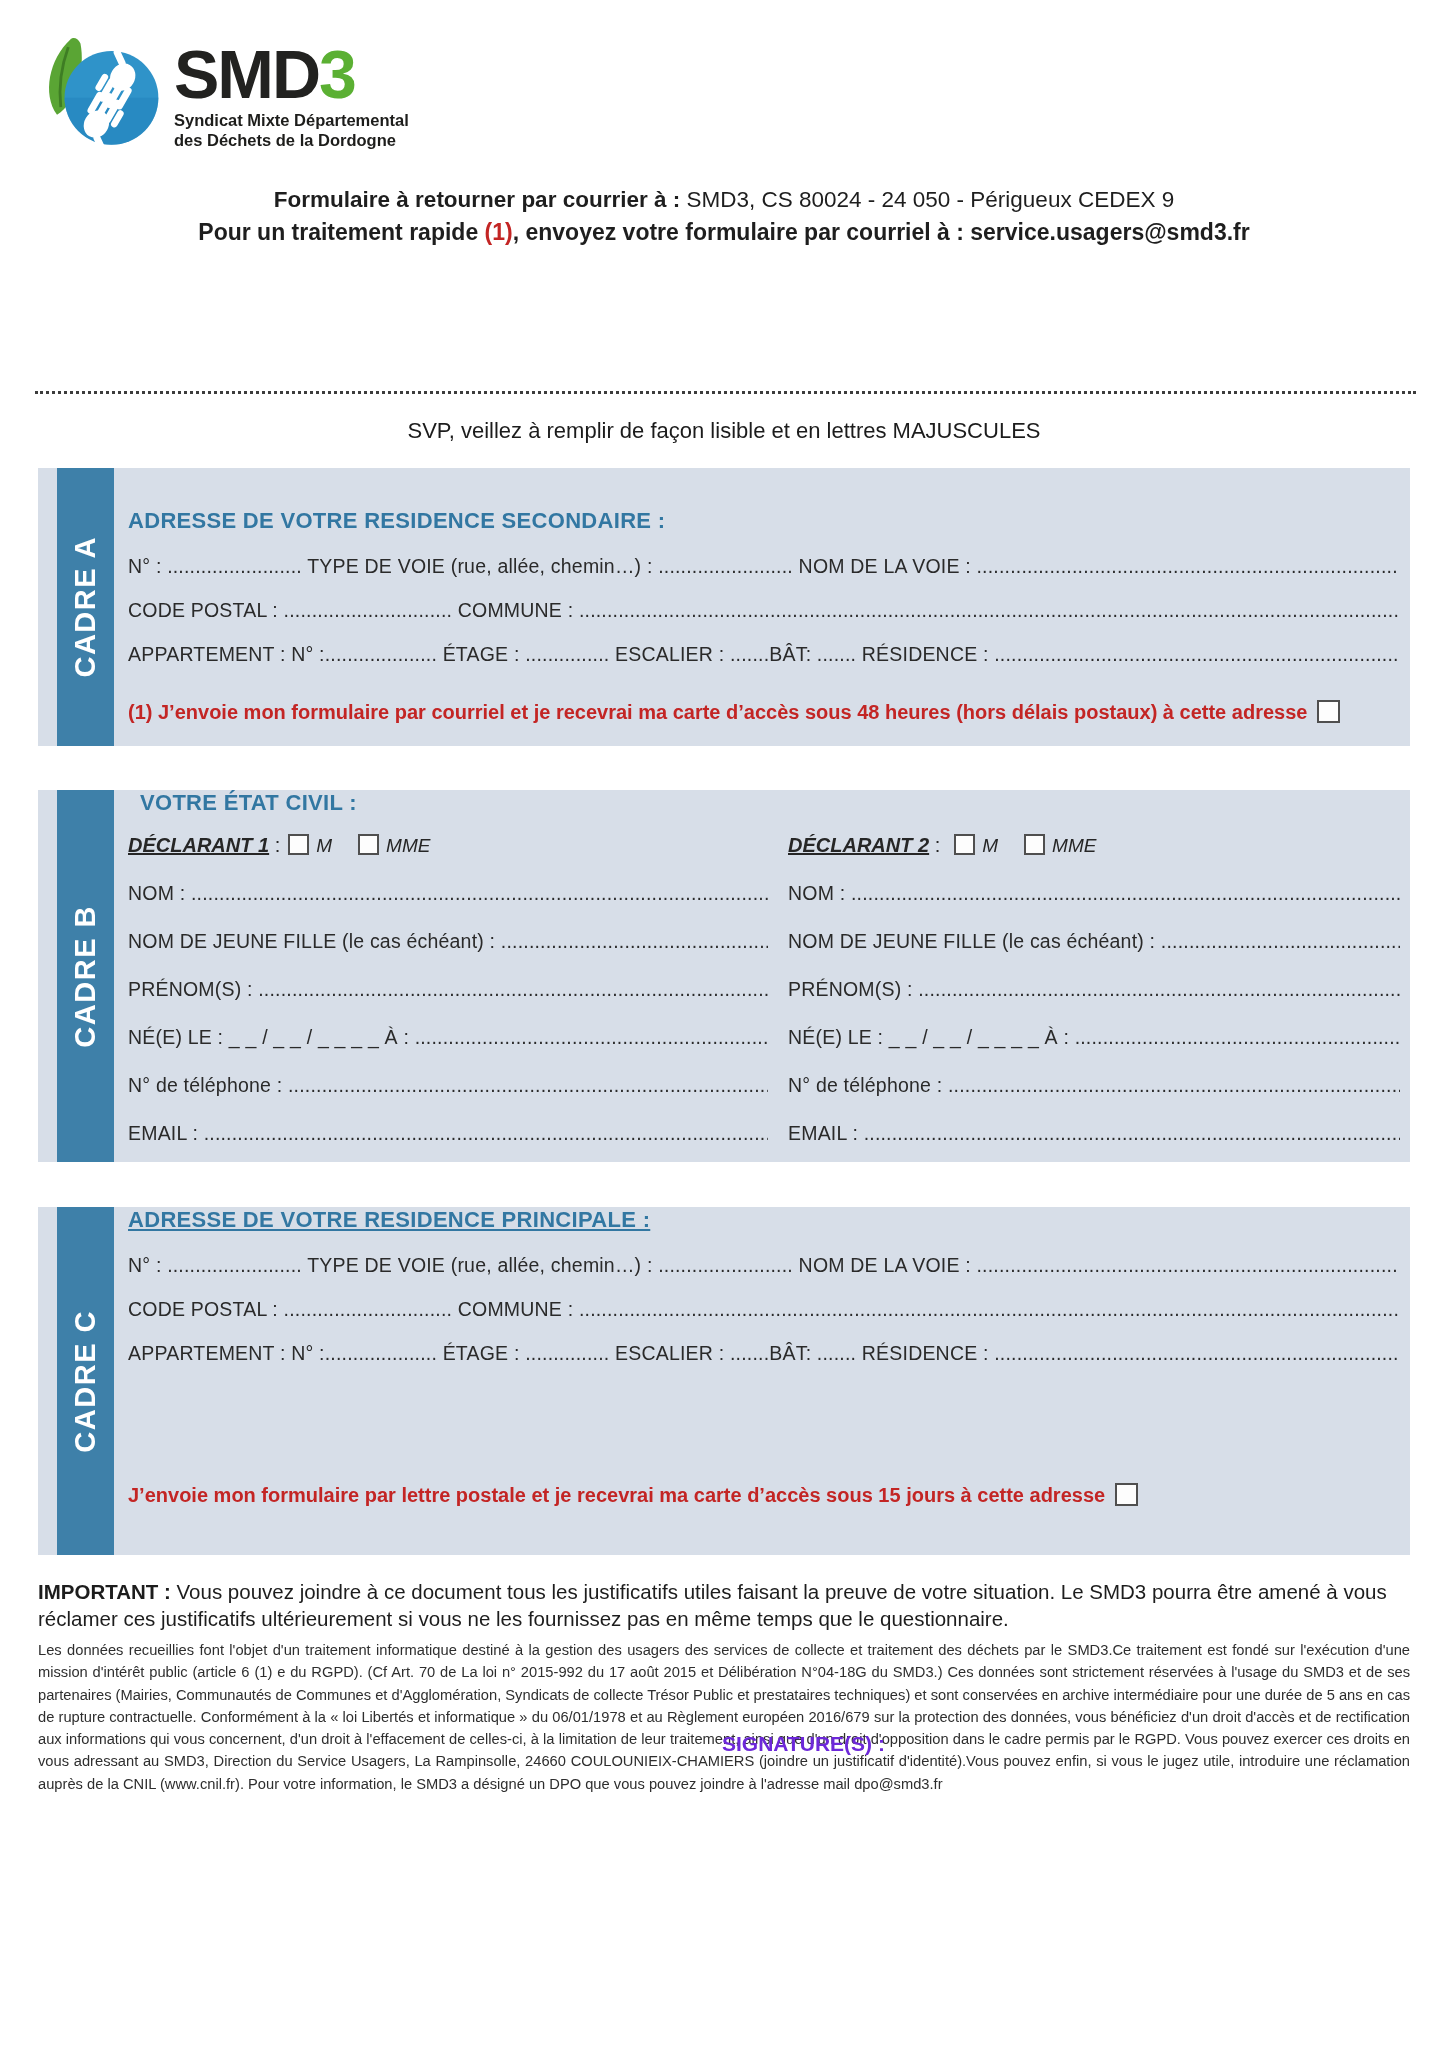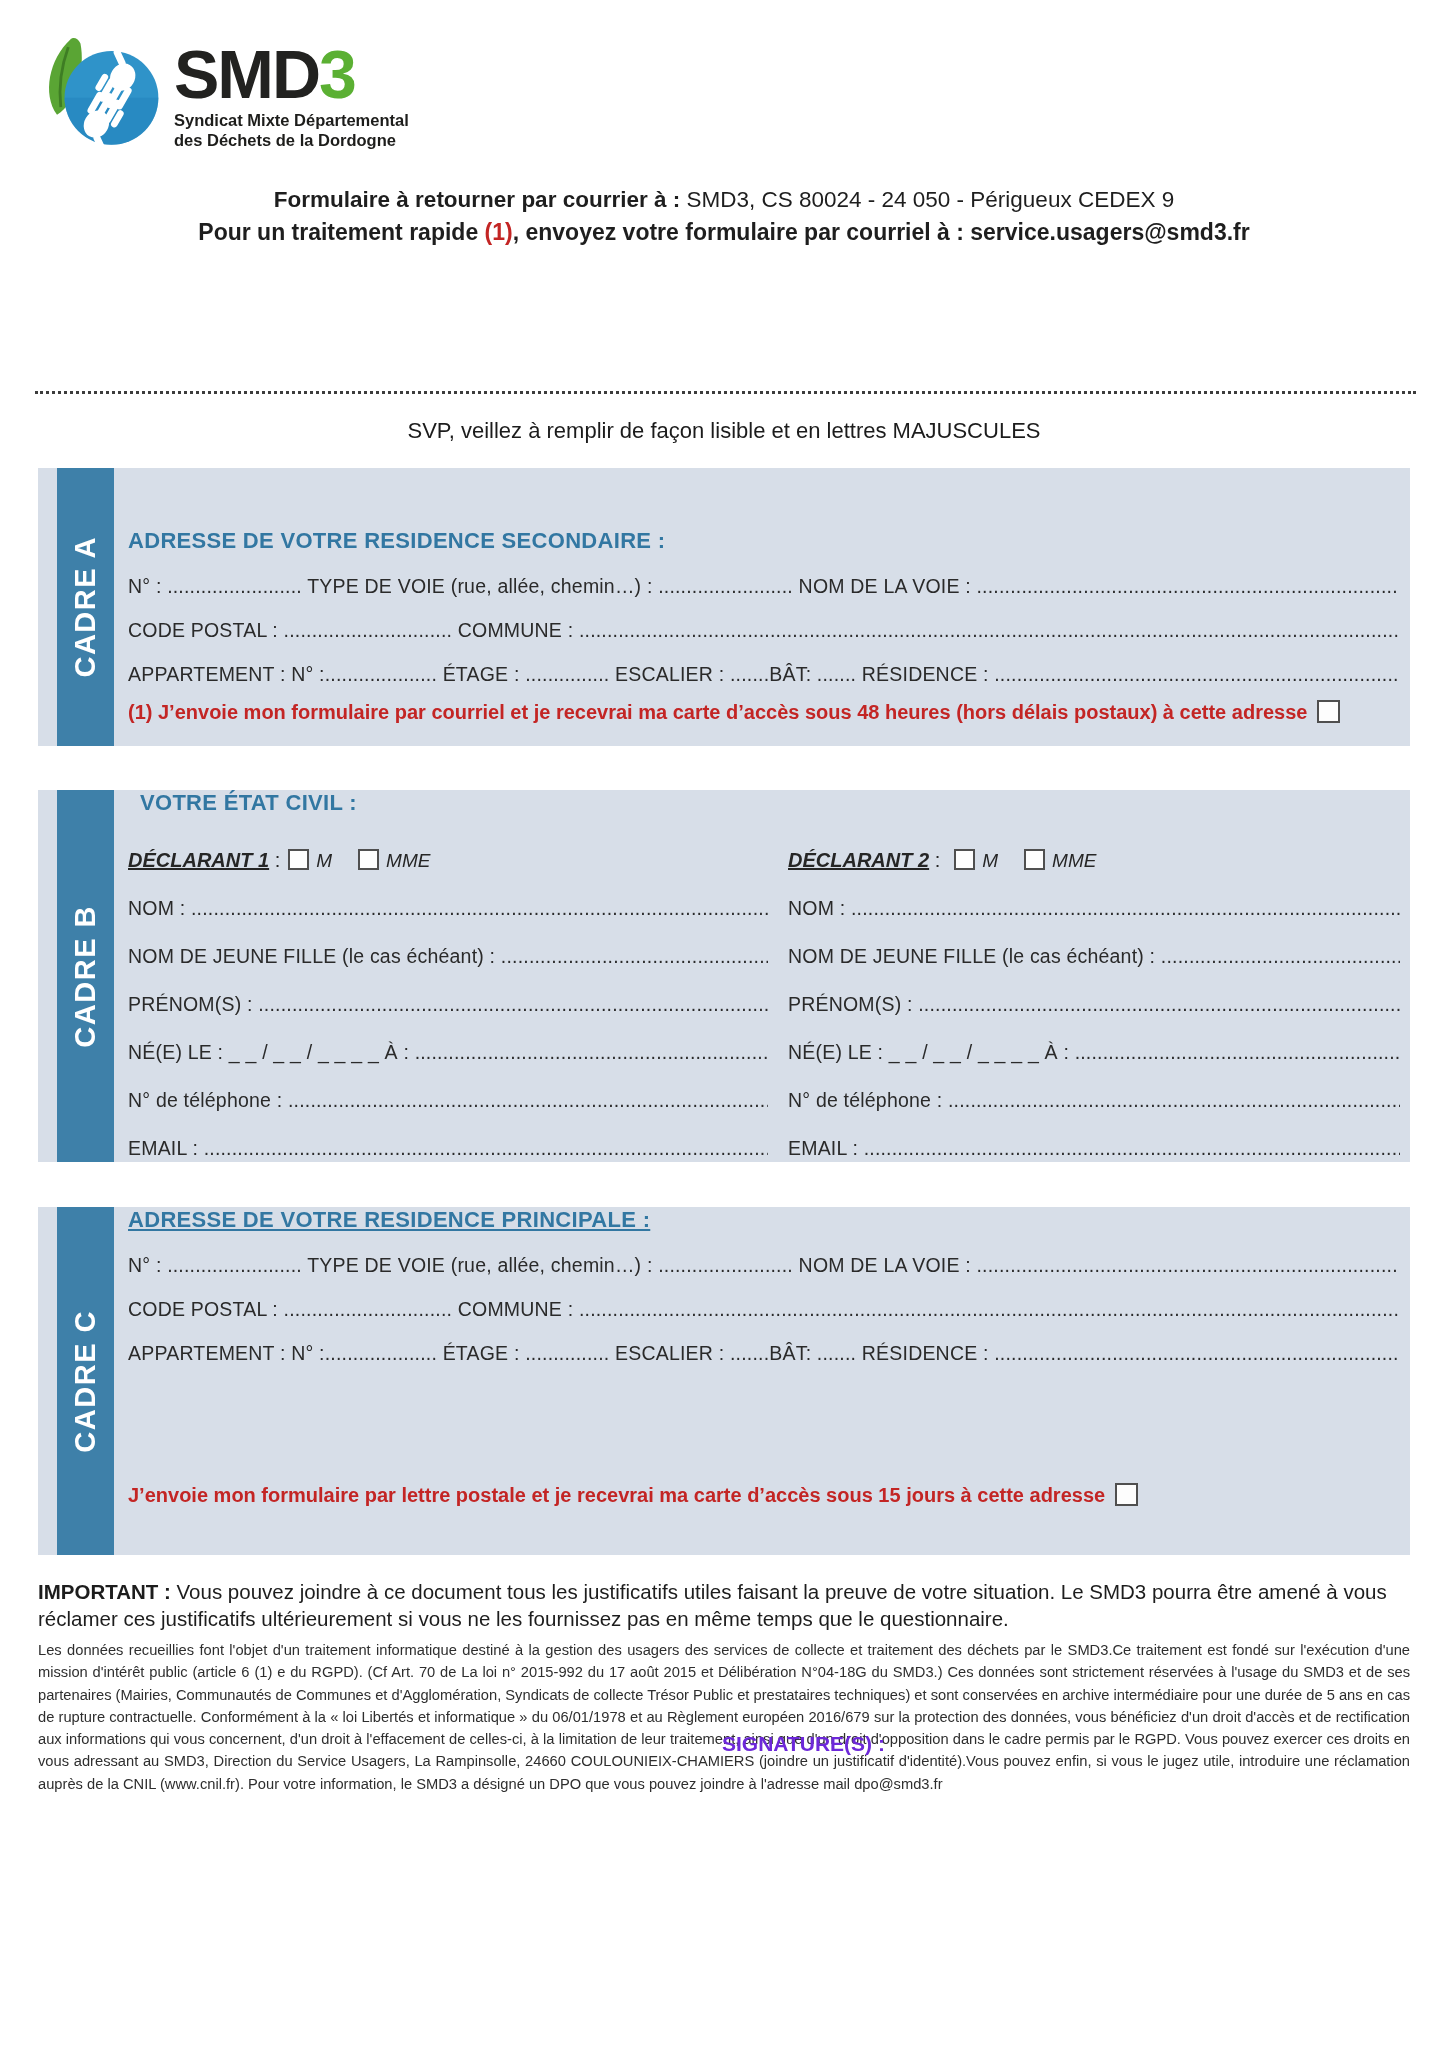--- a/index.html
+++ b/index.html
@@ -41,29 +41,29 @@
   .cadre-content{position:absolute;left:90px;right:12px;top:0;bottom:0;}
   .cadre-title{color:#3277a2;font-weight:700;font-size:22px;letter-spacing:.3px;}
   .frow{font-size:19.5px;color:#2a2a2a;white-space:nowrap;overflow:hidden;letter-spacing:.2px;}
   .consent{position:absolute;left:0;right:0;text-align:left;color:#c32524;font-weight:700;font-size:20px;}
   .cbx{display:inline-block;width:19px;height:19px;border:2px solid #4f4f4f;background:#fdfdfd;
       vertical-align:-4px;margin-left:10px;}
   .cbx.small{width:17px;height:17px;margin:0 7px 0 8px;vertical-align:-3px;}
 
   
   #cadreA{top:468px;height:278px;}
-  #cadreA .cadre-title{padding-top:60px;}
+  #cadreA .cadre-title{padding-top:40px;}
   #cadreA .frow{margin-top:21px;}
   #cadreA .consent{bottom:22px;}
 
   
   #cadreB{top:790px;height:372px;}
   #cadreB .cadre-title{padding-left:12px;}
   .cols{display:grid;grid-template-columns:640px 612px;column-gap:20px;margin-top:18px;}
-  .decl-row{font-size:20px;margin-bottom:6px;white-space:nowrap;margin-top:15px;}
+  .decl-row{font-size:20px;margin-bottom:6px;white-space:nowrap;}
   .decl-label{font-weight:700;font-style:italic;text-decoration:underline;}
   .decl-opt{font-style:italic;font-size:19px;}
   .col .frow{margin-top:25px;}
 
   
   #cadreC{top:1207px;height:348px;}
   #cadreC .cadre-title{text-decoration:underline;}
   #cadreC .frow{margin-top:21px;}
   #cadreC .consent{bottom:48px;}
 

